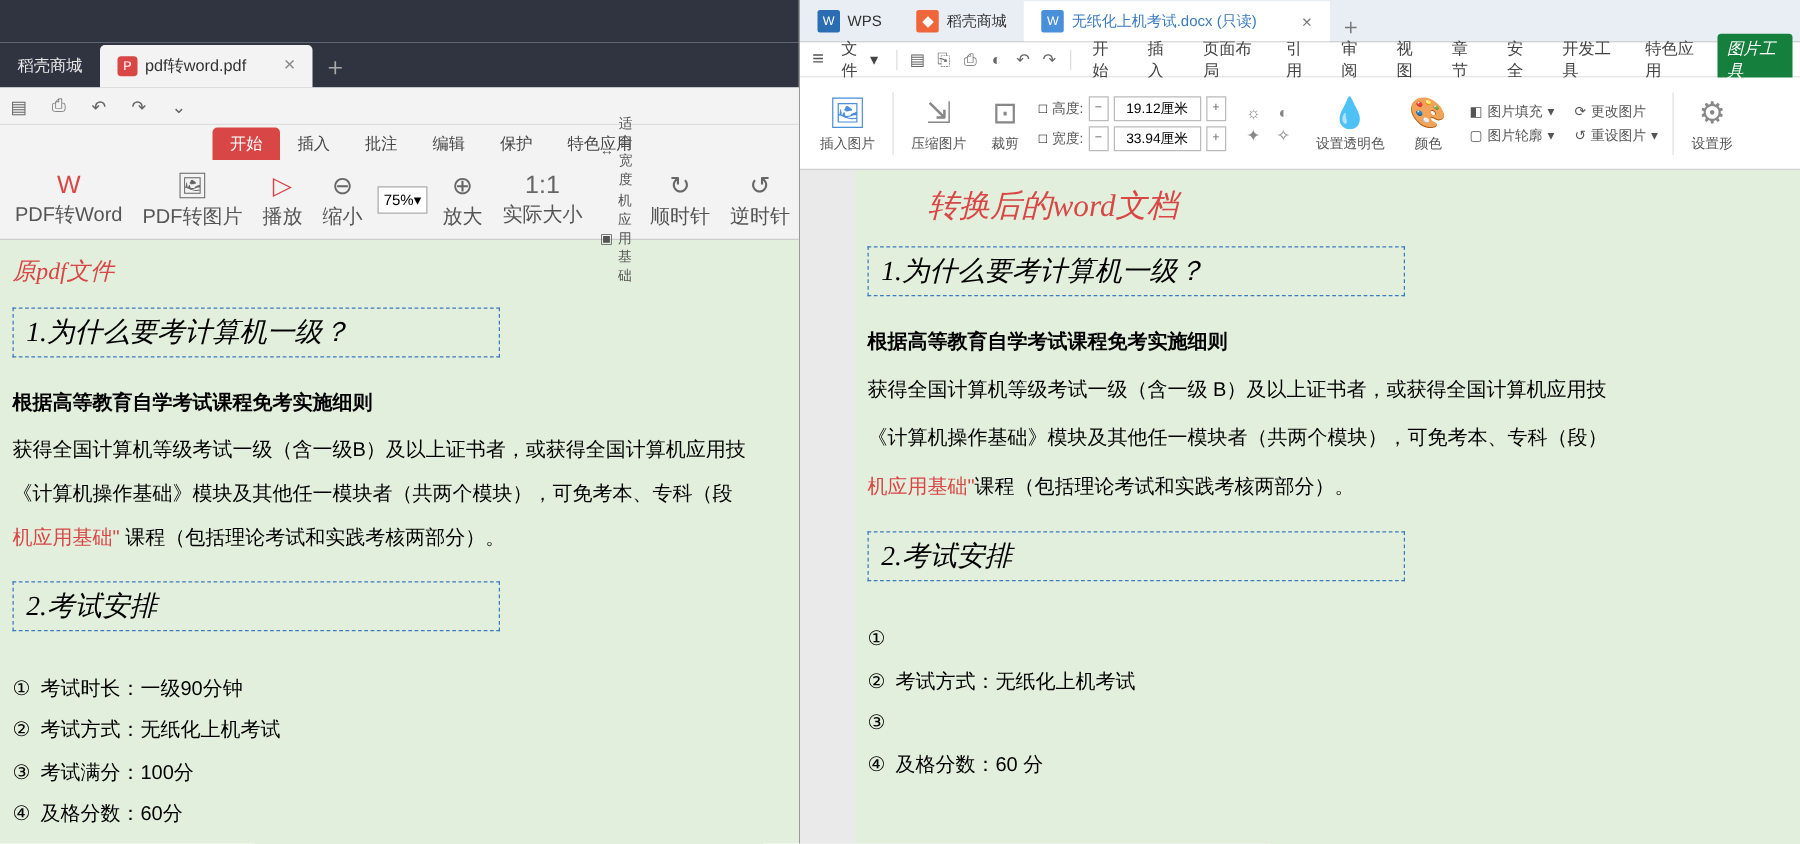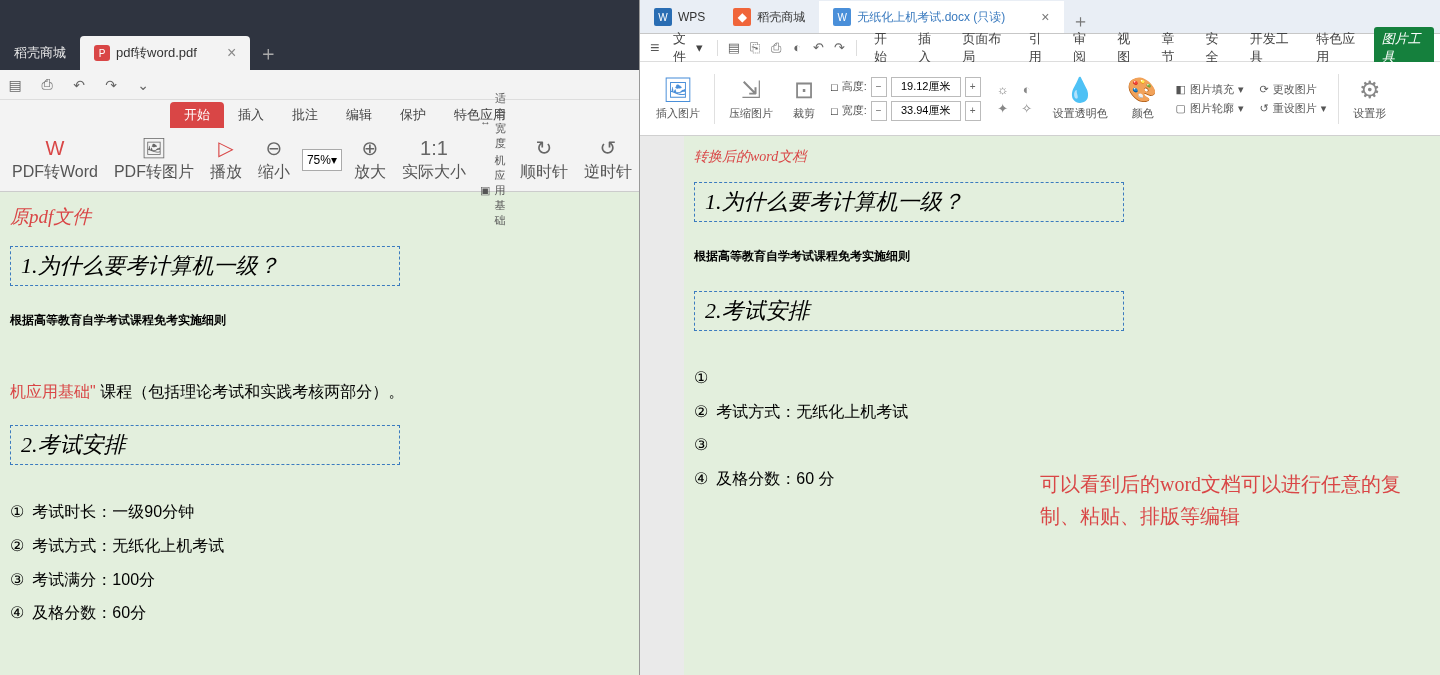--- a/index.html
+++ b/index.html
@@ -31,21 +31,21 @@
 .rib-btn .ri { font-size: 20px; color: #666; }
 .rib-btn .ri.red { color: #d94646; }
 .rib-btn .rl { font-size: 16px; color: #555; white-space: nowrap; }
 .zoom-box { width: 88px; height: 22px; border: 1px solid #aaa; background: #fff; font-size: 12px; padding: 0 4px; display: flex; align-items: center; justify-content: space-between; margin: 0 4px; }
 .rib-stack { display: flex; flex-direction: column; gap: 2px; font-size: 11px; color: #555; padding: 0 6px; }
 .rib-stack div { display: flex; align-items: center; gap: 4px; }
 
 .l-doc-area { flex: 1; background: #e3efdd; overflow: hidden; padding: 12px 10px; font-size: 15px; color: #000; }
 .red-label { color: #d94646; font-size: 19px; font-family: "KaiTi","STKaiti",serif; font-style: italic; }
 .dash-box { border: 1.5px dashed #3b7bbf; padding: 4px 10px; margin: 16px 0 12px; display: inline-block; min-width: 390px; font-family: "KaiTi","STKaiti",serif; font-size: 22px; font-style: italic; }
-.bold-line { font-weight: bold; font-size: 12px; margin: 14px 0 10px; }
+.bold-line { font-weight: bold; font-size: 16px; margin: 14px 0 10px; }
 .body-p { font-size: 16px; line-height: 2.2; }
 .red-inline { color: #d94646; }
 .list { margin-top: 18px; font-size: 16px; line-height: 2.1; }
 .list .li { display: flex; gap: 8px; }
 .circ { display: inline-block; }
 
 
 .r-tabrow { height: 34px; background: #e9eef5; display: flex; align-items: flex-end; border-bottom: 1px solid #c7c7c7; }
 .r-tab { height: 32px; padding: 0 14px; display: flex; align-items: center; gap: 6px; font-size: 12px; color: #333; }
 .r-tab.active { background: #fff; color: #3b7bbf; }
@@ -76,21 +76,21 @@
 .dims .num { width: 70px; height: 20px; border: 1px solid #bbb; text-align: center; font-size: 11px; }
 .dims .spin { width: 16px; height: 20px; border: 1px solid #bbb; display: flex; align-items: center; justify-content: center; font-size: 10px; color: #666; }
 .small-icos { display: grid; grid-template-columns: repeat(2,20px); gap: 4px; padding: 0 6px; }
 .small-icos span { font-size: 13px; color: #888; text-align: center; }
 .rr-stack { display: flex; flex-direction: column; gap: 4px; font-size: 11px; color: #555; padding: 0 8px; }
 .rr-stack .row { display: flex; align-items: center; gap: 4px; white-space: nowrap; }
 
 .r-doc-area { flex: 1; background: #eaeaea; overflow: hidden; display: flex; }
 .r-doc-margin { width: 44px; background: #eaeaea; }
 .r-doc { flex: 1; background: #e3efdd; padding: 12px 10px; font-size: 15px; color: #000; position: relative; }
-.r-doc .red-label { font-size: 14px; }
+.r-doc .red-label { font-size: 25px; margin-left: 48px; }
 .r-doc .dash-box { min-width: 430px; font-size: 22px; }
 .r-doc .body-p { font-size: 16px; line-height: 2.4; }
 .note-box { position: absolute; right: 0; top: 332px; width: 400px; color: #d94646; font-family: "KaiTi","STKaiti",serif; font-size: 20px; line-height: 1.6; }
 </style>
 </head>
 <body>
 
 <div class="left-window">
   <div class="l-titlebar"></div>
   <div class="l-tabrow">
@@ -164,21 +164,22 @@
       </div>
     <div class="rib-btn">
         <span class="ri">↺</span>
         <span class="rl">逆时针</span>
       </div>
   </div>
   <div class="l-doc-area">
     <div class="red-label">原pdf文件</div>
     <div class="dash-box">1.为什么要考计算机一级？</div>
     <div class="bold-line">根据高等教育自学考试课程免考实施细则</div>
-    <div class="body-p"><br><span class="red-inline">机应用基础"</span><span> 课程（包括理论考试和实践考核两部分）。</span></div>
+    <div class="body-p"><span style="white-space:pre-line">获得全国计算机等级考试一级（含一级B）及以上证书者，或获得全国计算机应用技
+《计算机操作基础》模块及其他任一模块者（共两个模块），可免考本、专科（段</span><br><span class="red-inline">机应用基础"</span><span> 课程（包括理论考试和实践考核两部分）。</span></div>
     <div class="dash-box">2.考试安排</div>
     <div class="list">
       <div class="li">
           <span class="circ">①</span>
           <span>考试时长：一级90分钟</span>
         </div>
       <div class="li">
           <span class="circ">②</span>
           <span>考试方式：无纸化上机考试</span>
         </div>
@@ -309,33 +310,34 @@
         <span class="ri gray">⚙</span>
         <span class="rl">设置形</span>
       </div>
   </div>
   <div class="r-doc-area">
     <div class="r-doc-margin"></div>
     <div class="r-doc">
       <div class="red-label">转换后的word文档</div>
       <div class="dash-box">1.为什么要考计算机一级？</div>
       <div class="bold-line">根据高等教育自学考试课程免考实施细则</div>
+      <div class="body-p"><span style="white-space:pre-line">获得全国计算机等级考试一级（含一级 B）及以上证书者，或获得全国计算机应用技
+《计算机操作基础》模块及其他任一模块者（共两个模块），可免考本、专科（段）</span><br><span class="red-inline">机应用基础"</span><span>课程（包括理论考试和实践考核两部分）。</span></div>
       <div class="dash-box">2.考试安排</div>
       <div class="list">
         <div class="li">
             <span class="circ">①</span>
           </div>
         <div class="li">
             <span class="circ">②</span>
             <span>考试方式：无纸化上机考试</span>
           </div>
         <div class="li">
             <span class="circ">③</span>
           </div>
         <div class="li">
             <span class="circ">④</span>
             <span>及格分数：60 分</span>
           </div>
       </div>
-      <div class="note-box">可以看到后的word文档可以进行任意的复制、粘贴、排版等编辑</div>
     </div>
   </div>
 </div>
 
 </body></html>

